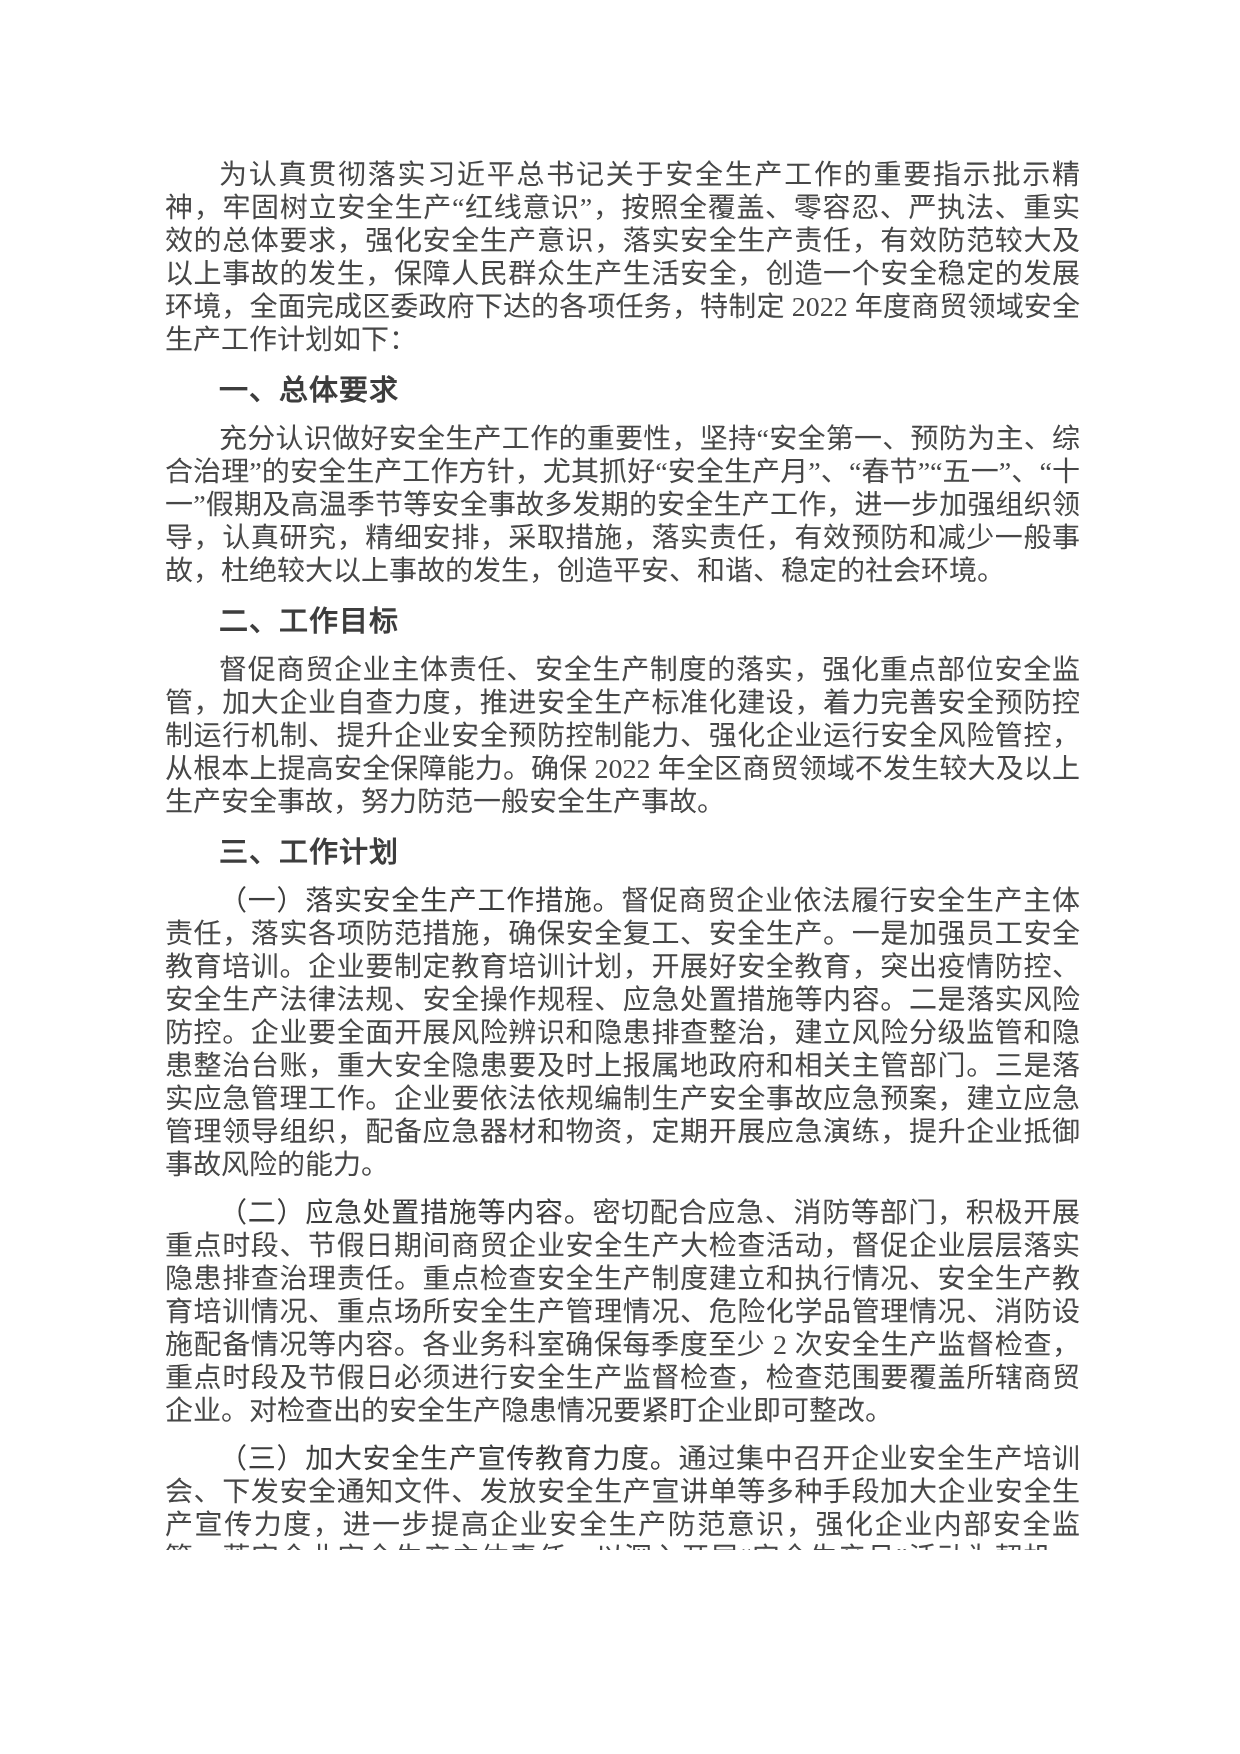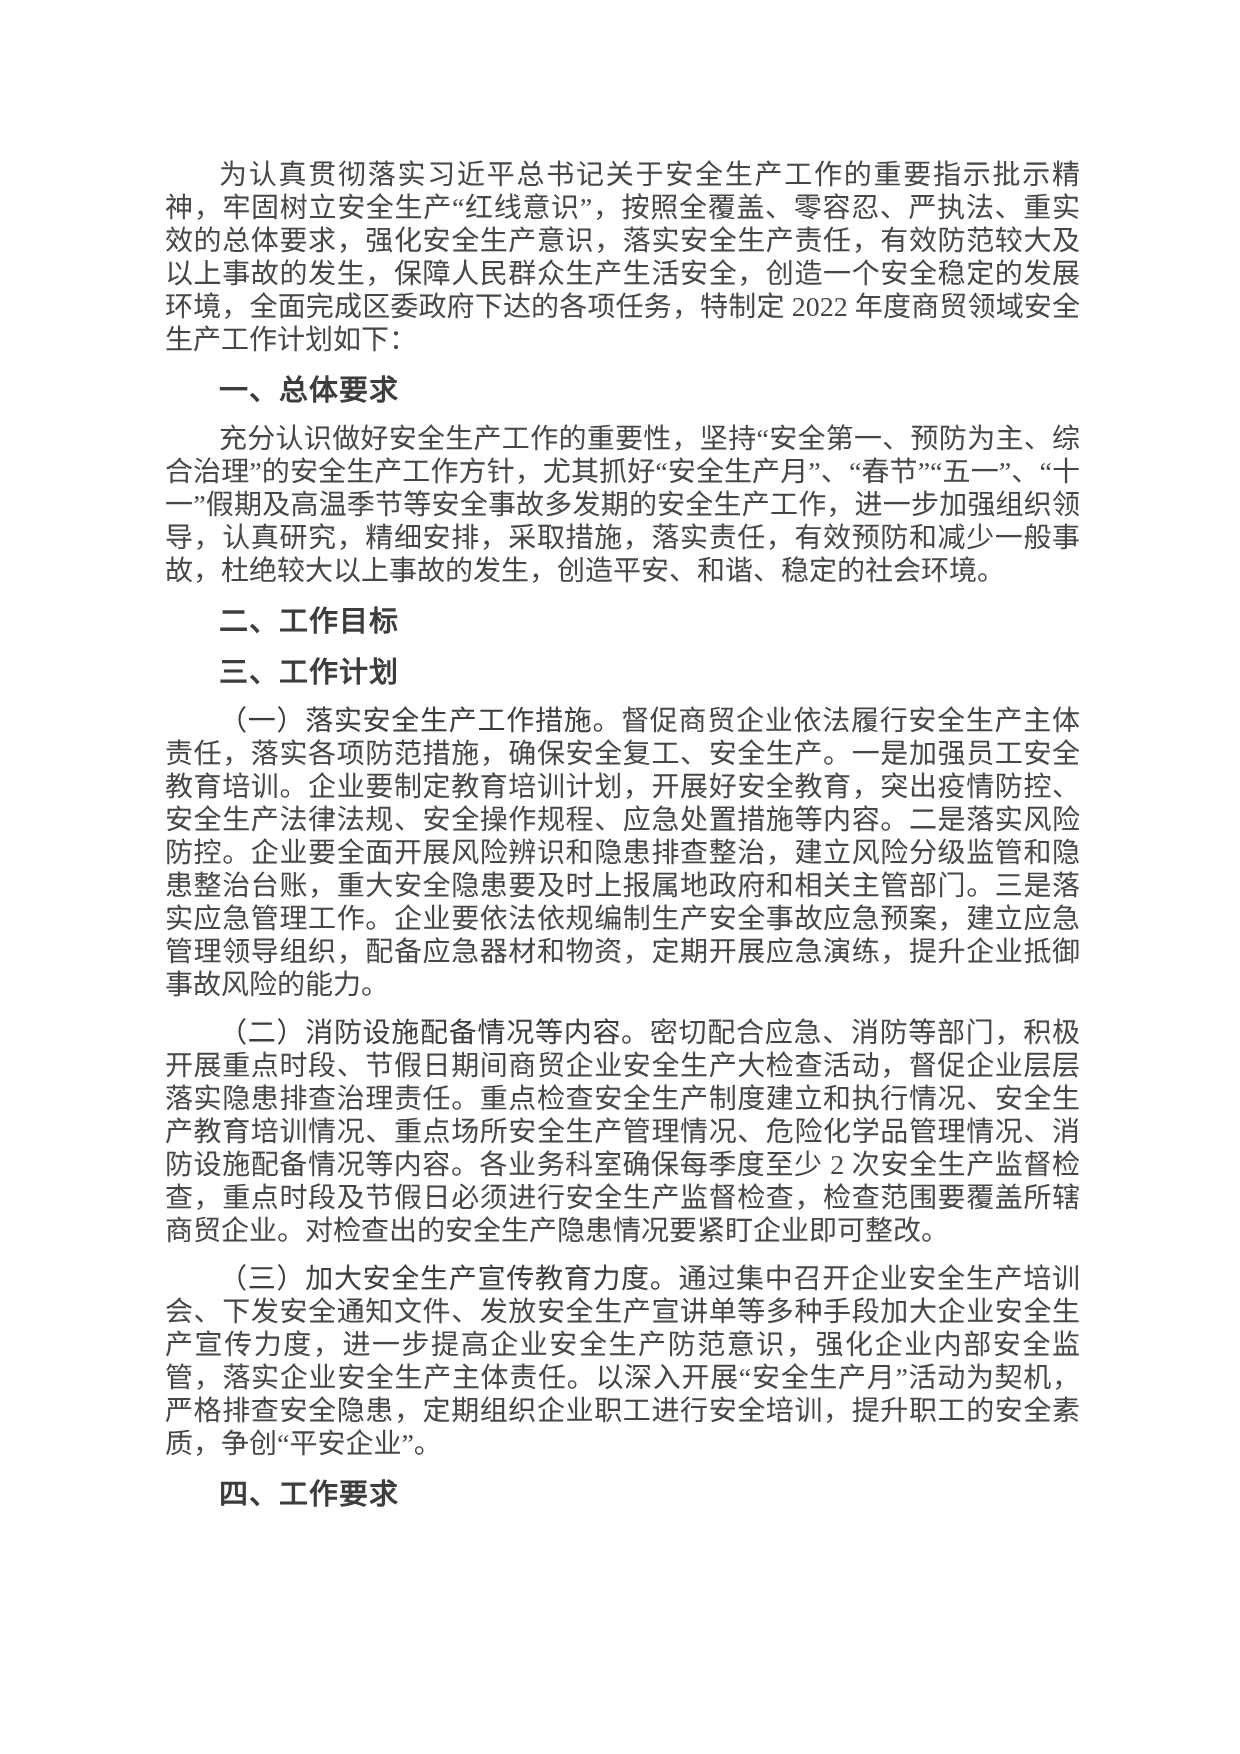--- a/index.html
+++ b/index.html
@@ -52,29 +52,30 @@
   <div class="content">
 
     <p class="para">为认真贯彻落实习近平总书记关于安全生产工作的重要指示批示精神，牢固树立安全生产“红线意识”，按照全覆盖、零容忍、严执法、重实效的总体要求，强化安全生产意识，落实安全生产责任，有效防范较大及以上事故的发生，保障人民群众生产生活安全，创造一个安全稳定的发展环境，全面完成区委政府下达的各项任务，特制定 2022 年度商贸领域安全生产工作计划如下：</p>
 
     <h2 class="heading">一、总体要求</h2>
 
     <p class="para">充分认识做好安全生产工作的重要性，坚持“安全第一、预防为主、综合治理”的安全生产工作方针，尤其抓好“安全生产月”、“春节”“五一”、“十一”假期及高温季节等安全事故多发期的安全生产工作，进一步加强组织领导，认真研究，精细安排，采取措施，落实责任，有效预防和减少一般事故，杜绝较大以上事故的发生，创造平安、和谐、稳定的社会环境。</p>
 
     <h2 class="heading">二、工作目标</h2>
 
+    <p class="para">督促商贸企业主体责任、安全生产制度的落实，强化重点部位安全监管，加大企业自查力度，推进安全生产标准化建设，着力完善安全预防控制运行机制、提升企业安全预防控制能力、强化企业运行安全风险管控，从根本上提高安全保障能力。确保 2022 年全区商贸领域不发生较大及以上生产安全事故，努力防范一般安全生产事故。</p>
 
     <h2 class="heading">三、工作计划</h2>
 
     <p class="para">
       <strong class="lead">（一）落实安全生产工作措施。</strong><span>督促商贸企业依法履行安全生产主体责任，落实各项防范措施，确保安全复工、安全生产。一是加强员工安全教育培训。企业要制定教育培训计划，开展好安全教育，突出疫情防控、安全生产法律法规、安全操作规程、应急处置措施等内容。二是落实风险防控。企业要全面开展风险辨识和隐患排查整治，建立风险分级监管和隐患整治台账，重大安全隐患要及时上报属地政府和相关主管部门。三是落实应急管理工作。企业要依法依规编制生产安全事故应急预案，建立应急管理领导组织，配备应急器材和物资，定期开展应急演练，提升企业抵御事故风险的能力。</span>
     </p>
 
     <p class="para">
-      <strong class="lead">（二）消防设施配备情况等内容。</strong><span>密切配合应急、消防等部门，积极开展重点时段、节假日期间商贸企业安全生产大检查活动，督促企业层层落实隐患排查治理责任。重点检查安全生产制度建立和执行情况、安全生产教育培训情况、重点场所安全生产管理情况、危险化学品管理情况、消防设施配备情况等内容。各业务科室确保每季度至少 2 次安全生产监督检查，重点时段及节假日必须进行安全生产监督检查，检查范围要覆盖所辖商贸企业。对检查出的安全生产隐患情况要紧盯企业即可整改。</span>
+      <strong class="lead">（二）应急处置措施等内容。</strong><span>密切配合应急、消防等部门，积极开展重点时段、节假日期间商贸企业安全生产大检查活动，督促企业层层落实隐患排查治理责任。重点检查安全生产制度建立和执行情况、安全生产教育培训情况、重点场所安全生产管理情况、危险化学品管理情况、消防设施配备情况等内容。各业务科室确保每季度至少 2 次安全生产监督检查，重点时段及节假日必须进行安全生产监督检查，检查范围要覆盖所辖商贸企业。对检查出的安全生产隐患情况要紧盯企业即可整改。</span>
     </p>
 
     <p class="para">
       <strong class="lead">（三）加大安全生产宣传教育力度。</strong><span>通过集中召开企业安全生产培训会、下发安全通知文件、发放安全生产宣讲单等多种手段加大企业安全生产宣传力度，进一步提高企业安全生产防范意识，强化企业内部安全监管，落实企业安全生产主体责任。以深入开展“安全生产月”活动为契机，严格排查安全隐患，定期组织企业职工进行安全培训，提升职工的安全素质，争创“平安企业”。</span>
     </p>
 
     <h2 class="heading">四、工作要求</h2>
 
   </div>
 </div>

